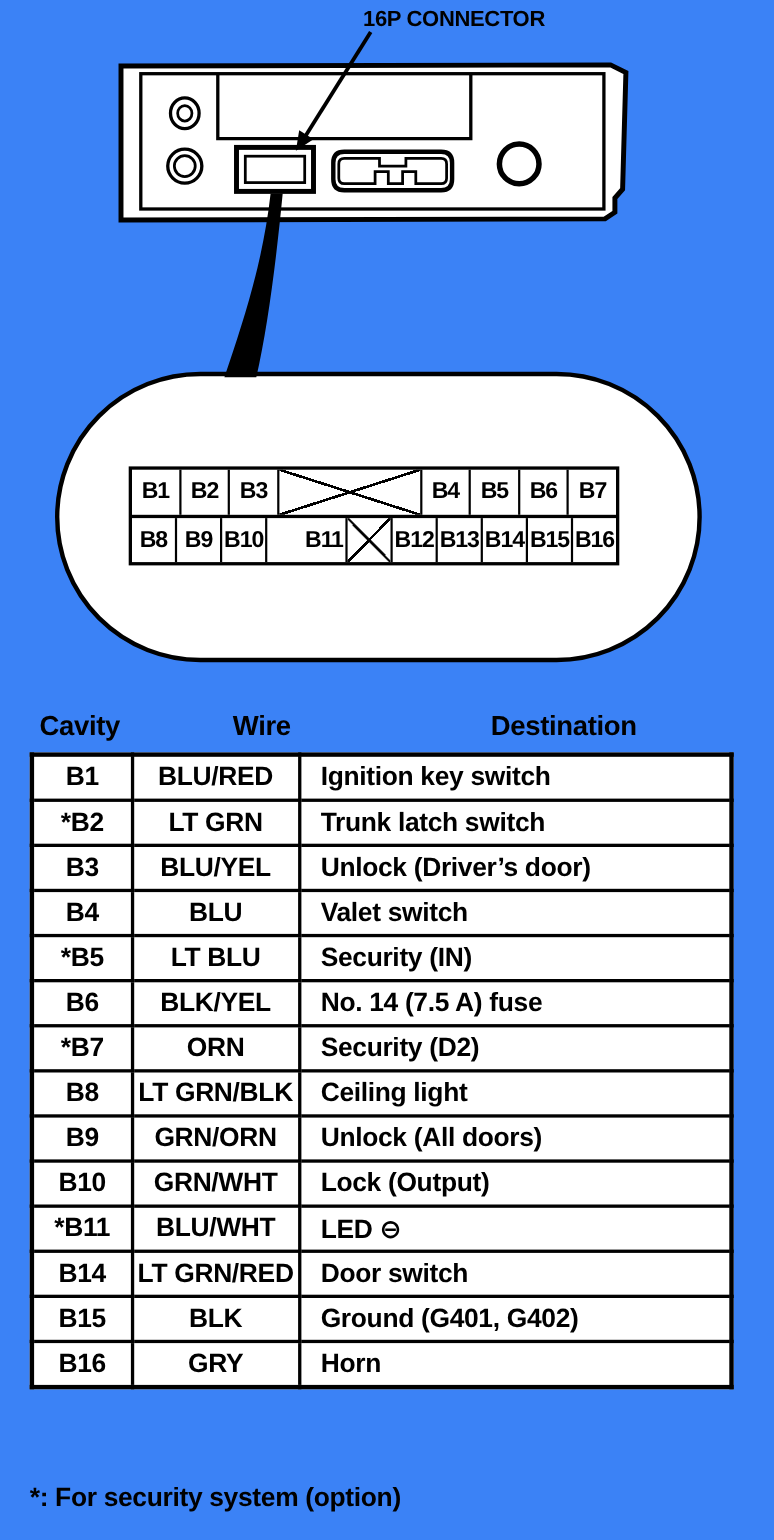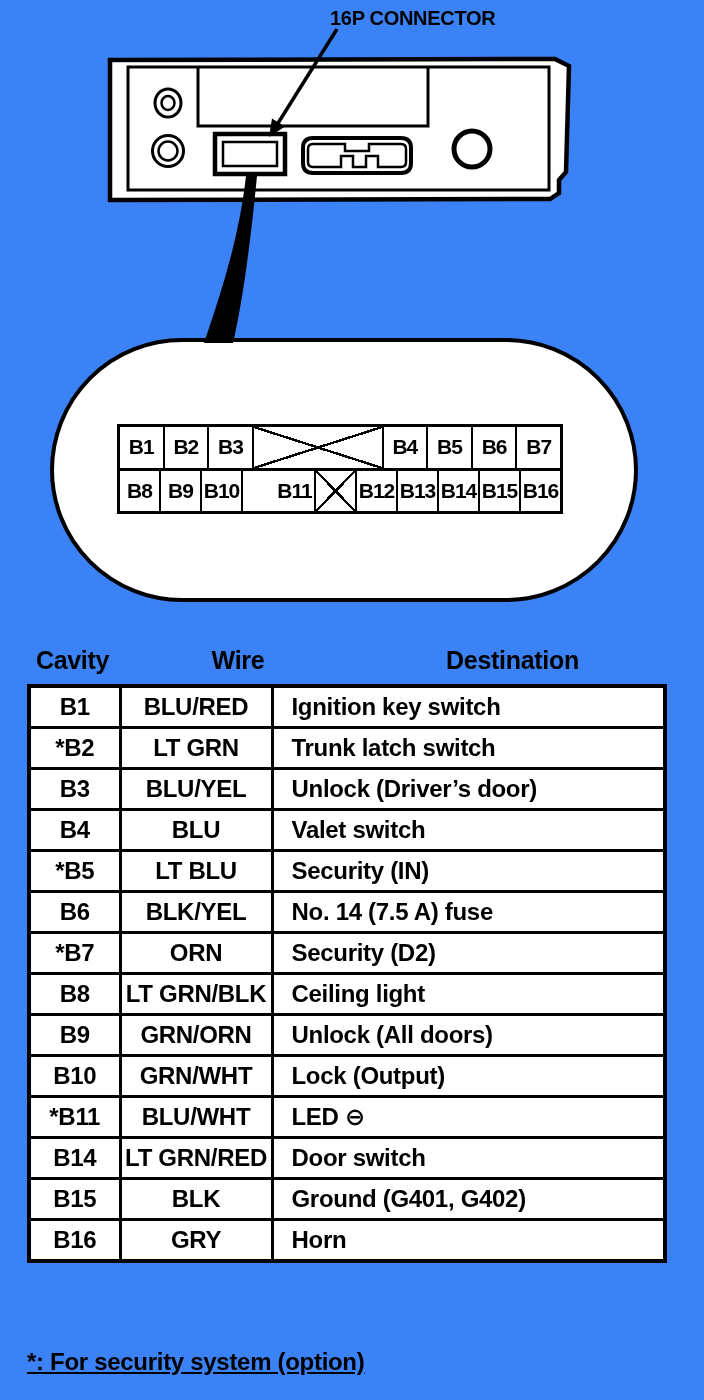--- a/index.html
+++ b/index.html
@@ -59,21 +59,20 @@
     font-size:24px;font-weight:700;letter-spacing:-0.3px;
     text-align:center;vertical-align:middle;overflow:hidden;white-space:nowrap;
   }
   table.pin-table td.dest{text-align:left;padding-left:18px;}
   col.c-cavity{width:91px;}
   col.c-wire{width:152px;}
 
   .footnote{
     left:27px;top:1348px;font-size:24px;font-weight:700;letter-spacing:-0.3px;
     white-space:nowrap;
-    text-decoration:underline;
   }
 </style>
 </head>
 <body>
 
 <div class="canvas">
 
   <svg class="abs" style="left:0;top:0" width="704" height="620" viewBox="0 0 704 620">
     <g fill="none" stroke="#000">
 

